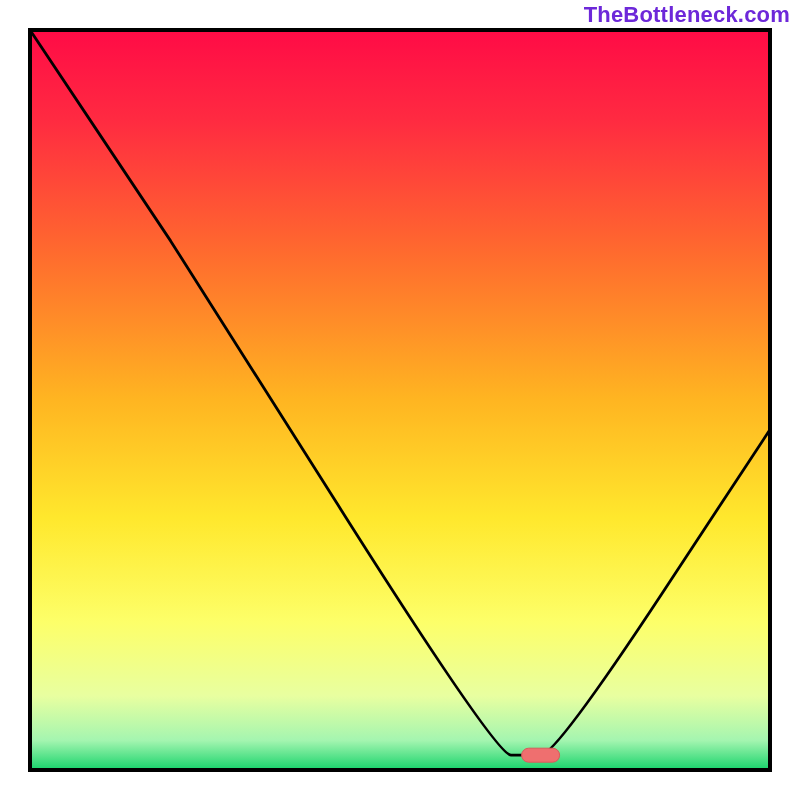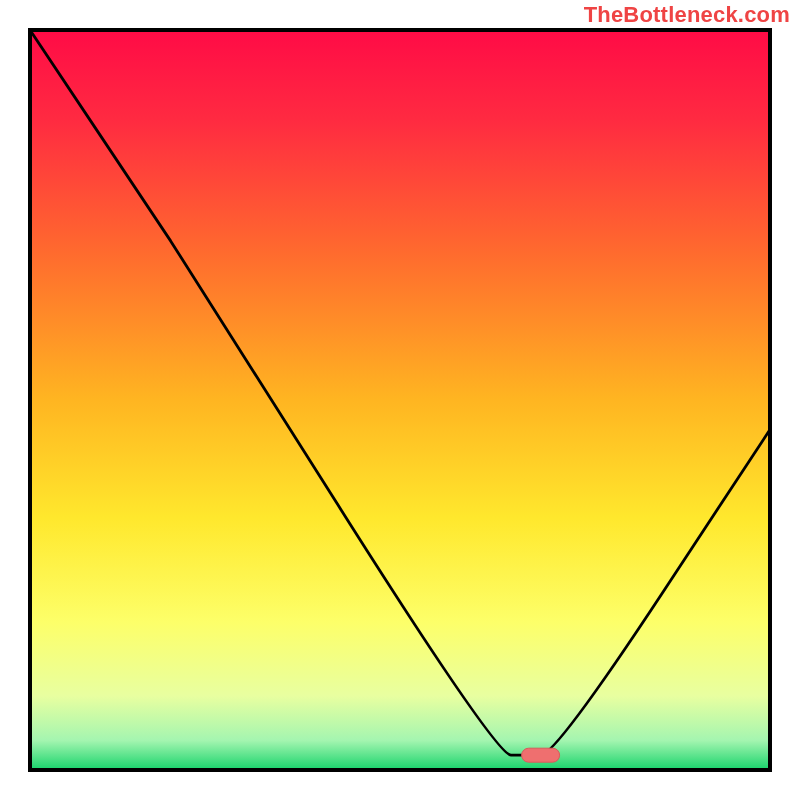--- a/index.html
+++ b/index.html
@@ -16,21 +16,21 @@
     width: 800px;
     height: 800px;
   }
   .watermark {
     position: absolute;
     top: 2px;
     right: 10px;
     font-family: Arial, Helvetica, sans-serif;
     font-size: 22px;
     font-weight: 600;
-    color: #ef4444;
+    color: #6d28d9;
     letter-spacing: 0.2px;
   }
   svg { display: block; }
 </style>
 </head>
 <body>
 
 <div class="frame">
   <div class="watermark">TheBottleneck.com</div>
 

